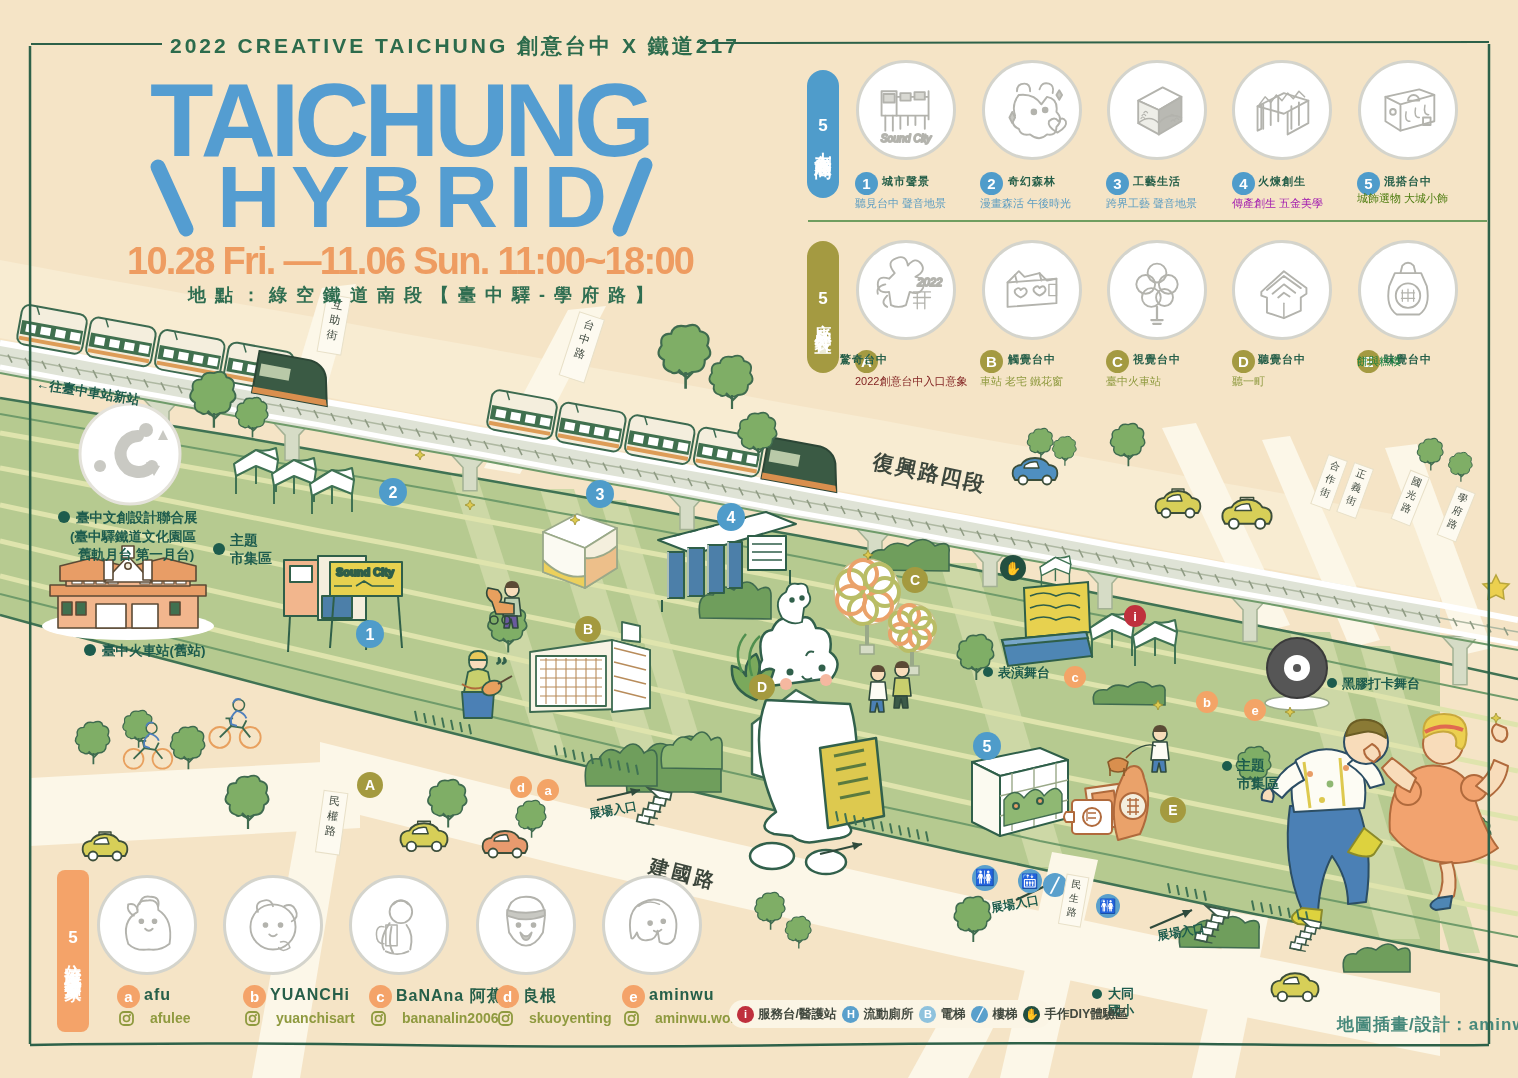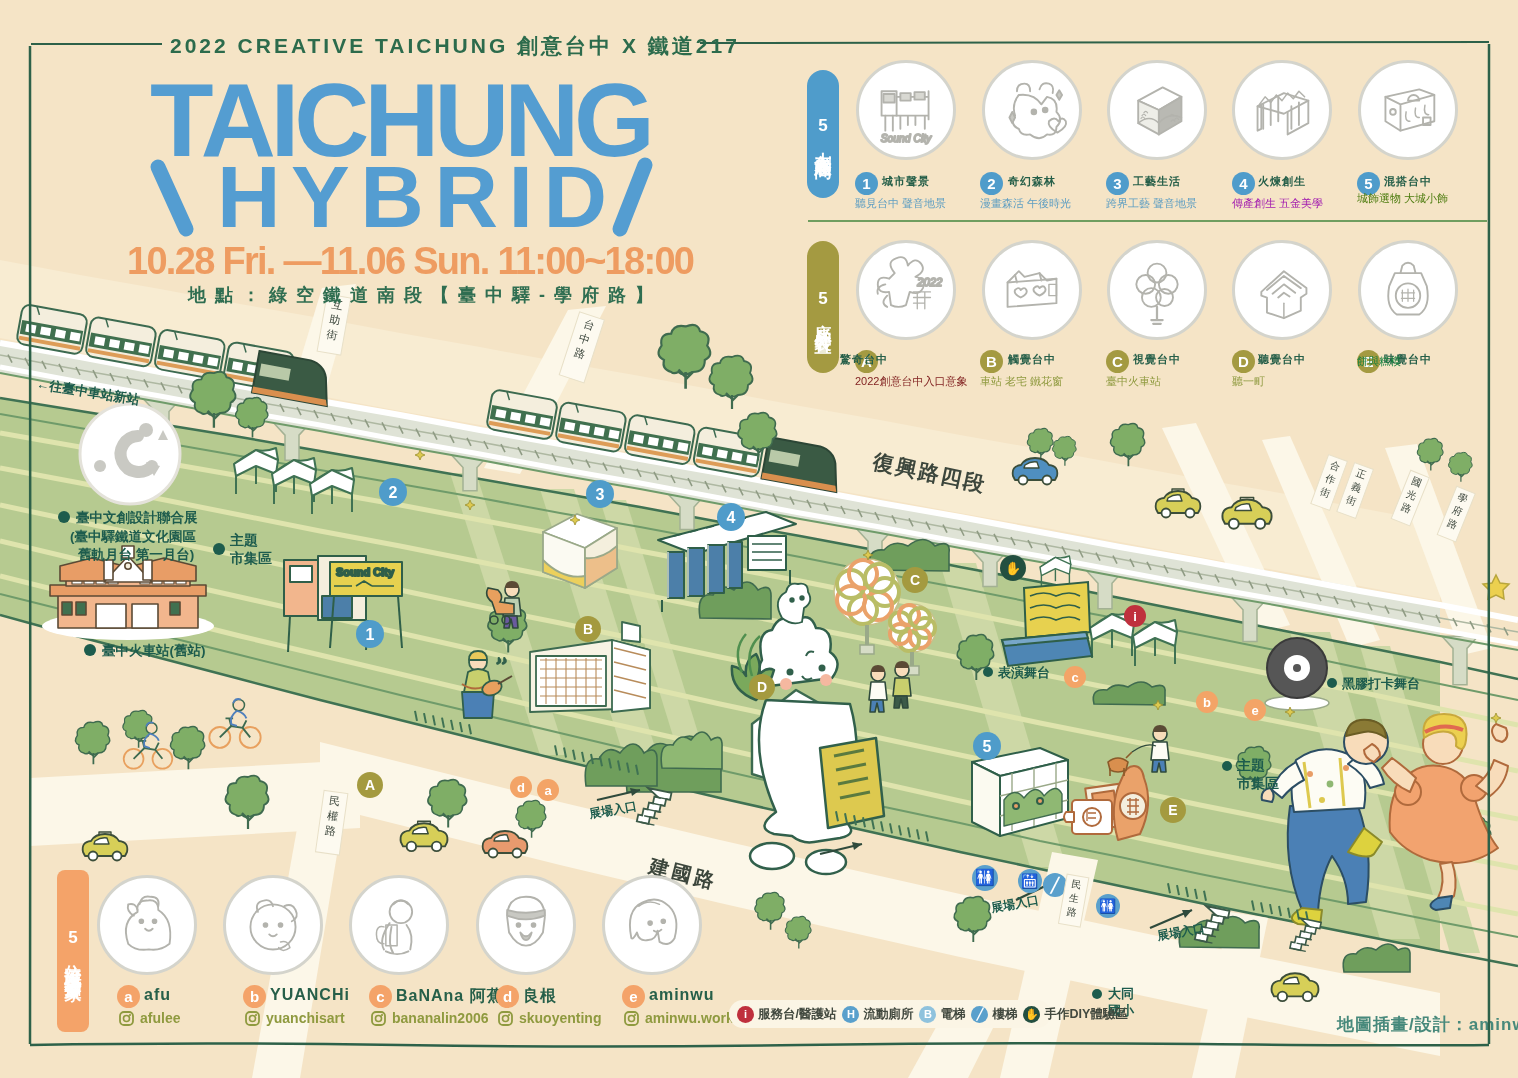--- a/index.html
+++ b/index.html
@@ -4,21 +4,21 @@
 html,body{margin:0;padding:0;}
 body{width:1518px;height:1078px;overflow:hidden;font-family:"Liberation Sans",sans-serif;}
 .page{position:relative;width:1518px;height:1078px;background:#f5e4c6;overflow:hidden;}
 svg.map{position:absolute;left:0;top:0;}
 .hdr1{position:absolute;left:170px;top:32px;width:540px;text-align:center;font-size:21px;font-weight:bold;color:#2c6b4c;letter-spacing:3px;white-space:nowrap;}
 .pill{position:absolute;width:32px;border-radius:16px;color:#fff;font-size:17px;font-weight:bold;display:flex;align-items:center;justify-content:center;writing-mode:vertical-rl;text-orientation:upright;letter-spacing:3px;}
 .wcirc{position:absolute;width:100px;height:100px;border-radius:50%;background:#fff;border:3px solid #d4d4cc;box-sizing:border-box;display:flex;align-items:center;justify-content:center;}
 .nbadge{position:absolute;width:23px;height:23px;border-radius:50%;color:#fff;font-size:15px;font-weight:bold;display:flex;align-items:center;justify-content:center;}
 .ptitle{position:absolute;font-size:11px;font-weight:bold;color:#265f49;letter-spacing:1px;white-space:nowrap;}
 .psub{position:absolute;font-size:11px;font-weight:normal;white-space:nowrap;letter-spacing:0px;}
-.ig{position:absolute;display:flex;align-items:center;gap:6px;font-size:14px;font-weight:bold;color:#8f9a3f;}
+.ig{position:absolute;display:flex;align-items:center;gap:16px;font-size:14px;font-weight:bold;color:#8f9a3f;}
 .legend{position:absolute;left:729px;top:1000px;width:322px;height:28px;background:#fbf5e5;border-radius:14px;display:flex;align-items:center;gap:4px;padding:0 8px;box-sizing:border-box;}
 .lb{width:17px;height:17px;border-radius:50%;color:#fff;font-size:11px;font-weight:bold;display:flex;align-items:center;justify-content:center;flex:none;}
 .lt{font-size:12.5px;font-weight:bold;color:#42493f;white-space:nowrap;margin-right:2px;}
 </style></head>
 <body>
 <div class="page">
 <svg class="map" width="1518" height="1078" viewBox="0 0 1518 1078">
 <rect width="1518" height="1078" fill="#f5e4c6"></rect>
 <polygon points="0,260 80,275 160,289 240,304 320,318 400,333 480,347 560,362 640,376 720,391 800,406 880,420 960,435 1040,449 1120,464 1200,479 1280,493 1360,508 1440,523 1440,601 1360,586 1280,571 1200,557 1120,542 1040,527 960,513 880,498 800,484 720,469 640,454 560,440 480,425 400,411 320,396 240,382 160,367 80,353 0,338" fill="#f8ecd2"></polygon>
 <polygon points="322,288 356,284 318,418 284,414" fill="#fcf7e8"></polygon>

